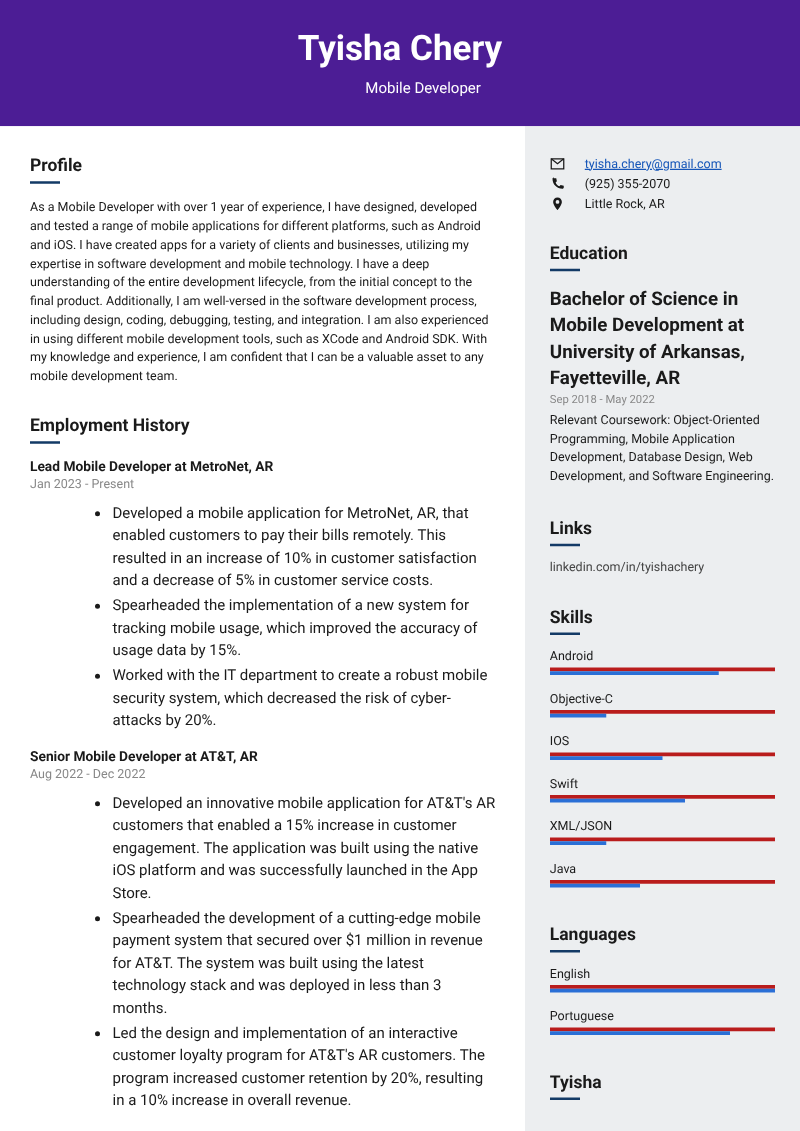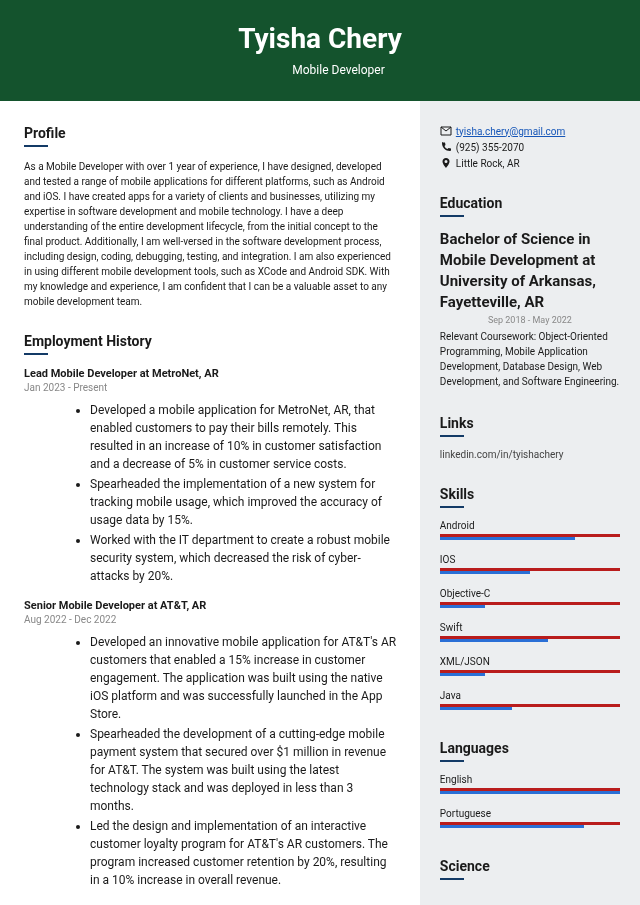--- a/index.html
+++ b/index.html
@@ -4,21 +4,21 @@
 <style>
   * { box-sizing: border-box; margin: 0; padding: 0; }
   body {
     font-family: -apple-system, BlinkMacSystemFont, "Segoe UI", Roboto, Arial, sans-serif;
     font-size: 10px;
     color: #1a1a1a;
     background: #fff;
     width: 640px;
   }
   .header {
-    background: #14532d;
+    background: #4c1d95;
     color: #fff;
     text-align: center;
     padding: 22px 0 24px 0;
   }
   .header .name { font-size: 28px; font-weight: 700; }
   .header .job { font-size: 12px; margin-top: 8px; font-weight: 400; padding-left: 37px; }
   .columns { display: flex; }
   .left { width: 65.6%; padding: 24px 22px 0 24px; background: #fff; }
   .right { width: 34.4%; padding: 24px 20px 0 20px; background: #eceef0; }
   .section-title {
@@ -28,25 +28,25 @@
     width: 24px; height: 2px; background: #133a66; margin-bottom: 12px;
   }
   .profile-text { font-size: 10px; line-height: 1.5; margin-bottom: 24px; }
   .section { margin-bottom: 22px; }
   .job-title { font-size: 11px; font-weight: 700; margin-bottom: 2px; }
   .job-dates { font-size: 10px; color: #888; margin-bottom: 8px; }
   ul { list-style: disc; padding-left: 18px; margin-bottom: 14px; }
   ul li { font-size: 12px; line-height: 1.5; margin-bottom: 2px; margin-left: 48px; }
   .cert-title { font-size: 11px; font-weight: 700; margin-bottom: 2px; }
   .cert-date { font-size: 10px; color: #888; margin-bottom: 10px; }
-  .contact-row { display: flex; align-items: center; gap: 4px; font-size: 10px; margin-bottom: 4px; }
+  .contact-row { display: flex; align-items: center; gap: 16px; font-size: 10px; margin-bottom: 4px; }
   .contact-row a { color: #1656b8; text-decoration: underline; }
   .icon { width: 12px; height: 12px; display: inline-flex; align-items: center; justify-content: center; }
   .edu-title { font-size: 15px; font-weight: 700; line-height: 1.4; margin-bottom: 2px; }
-  .edu-dates { font-size: 9px; color: #888; margin-bottom: 4px; text-align: center; }
+  .edu-dates { font-size: 9px; color: #888; margin-bottom: 4px; }
   .edu-desc { font-size: 10px; line-height: 1.5; }
   .link-text { font-size: 10px; color: #444; }
   .skill-row { margin-bottom: 10px; }
   .skill-name { font-size: 10px; margin-bottom: 4px; padding-bottom: 3px; border-bottom: 3px solid #b91c1c; }
   .skill-bar { height: 3px; background: transparent; position: relative; top: -4px; }
   .skill-fill { height: 3px; background: #2a6fd6; }
   .right .section { margin-bottom: 26px; }
   .contact-section { margin-bottom: 26px; }
 </style>
 </head>
@@ -158,44 +158,44 @@
       <div class="section-title">Skills</div>
       <div class="underline"></div>
       <div id="skills-container">
           <div class="skill-row">
             <div class="skill-name">Android</div>
             <div class="skill-bar">
               <div class="skill-fill" style="width: 75%;"></div>
             </div>
           </div>
           <div class="skill-row">
+            <div class="skill-name">Objective-C</div>
+            <div class="skill-bar">
+              <div class="skill-fill" style="width: 25%;"></div>
+            </div>
+          </div>
+          <div class="skill-row">
             <div class="skill-name">IOS</div>
             <div class="skill-bar">
               <div class="skill-fill" style="width: 50%;"></div>
             </div>
           </div>
           <div class="skill-row">
-            <div class="skill-name">Objective-C</div>
+            <div class="skill-name">Swift</div>
+            <div class="skill-bar">
+              <div class="skill-fill" style="width: 60%;"></div>
+            </div>
+          </div>
+          <div class="skill-row">
+            <div class="skill-name">XML/JSON</div>
             <div class="skill-bar">
               <div class="skill-fill" style="width: 25%;"></div>
             </div>
           </div>
           <div class="skill-row">
-            <div class="skill-name">Swift</div>
-            <div class="skill-bar">
-              <div class="skill-fill" style="width: 60%;"></div>
-            </div>
-          </div>
-          <div class="skill-row">
-            <div class="skill-name">XML/JSON</div>
-            <div class="skill-bar">
-              <div class="skill-fill" style="width: 25%;"></div>
-            </div>
-          </div>
-          <div class="skill-row">
             <div class="skill-name">Java</div>
             <div class="skill-bar">
               <div class="skill-fill" style="width: 40%;"></div>
             </div>
           </div>
         </div>
     </div>
 
     <div class="section">
       <div class="section-title">Languages</div>
@@ -210,18 +210,18 @@
           <div class="skill-row">
             <div class="skill-name">Portuguese</div>
             <div class="skill-bar">
               <div class="skill-fill" style="width: 80%;"></div>
             </div>
           </div>
         </div>
     </div>
 
     <div class="section">
-      <div class="section-title">Science</div>
+      <div class="section-title">Tyisha</div>
       <div class="underline"></div>
     </div>
 
   </div>
 </div>
 
 </body></html>

